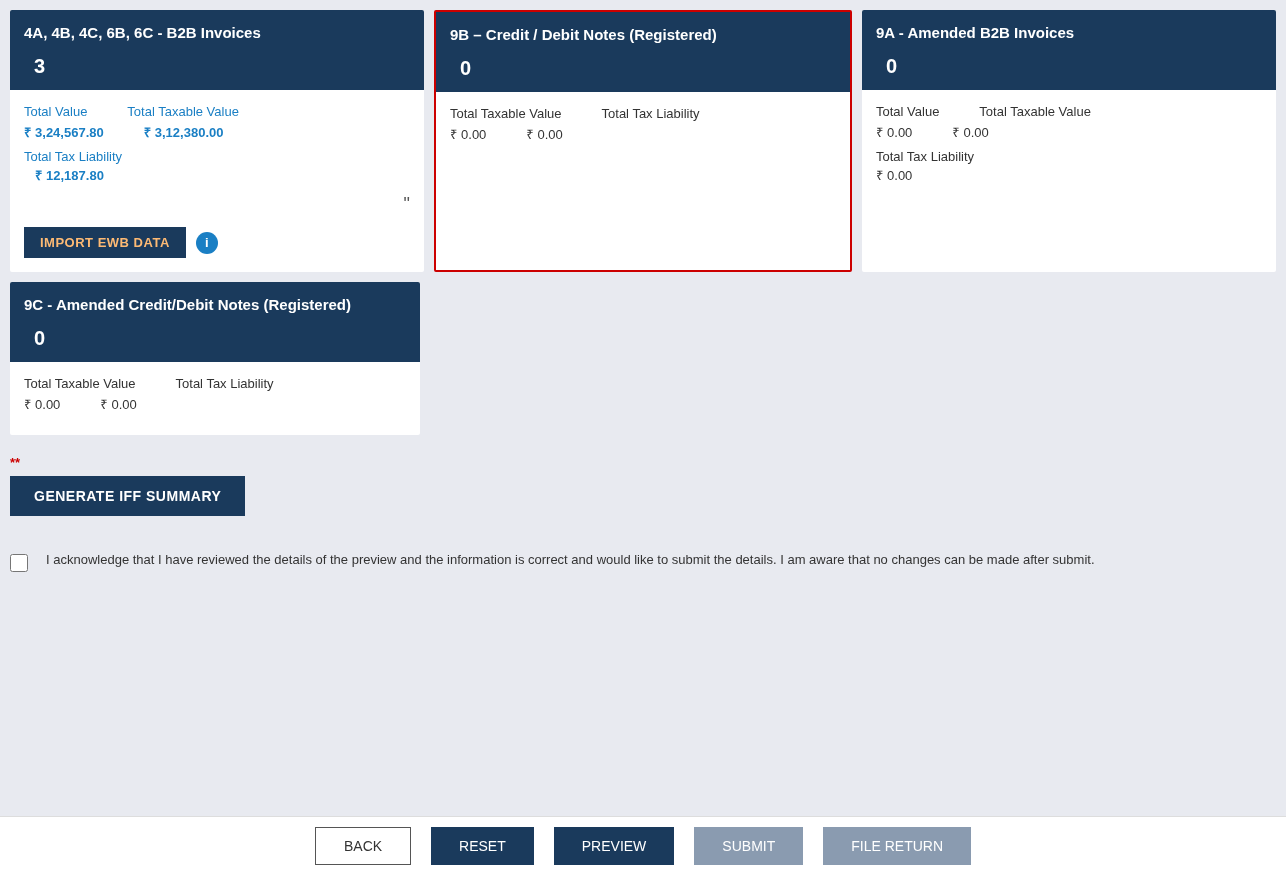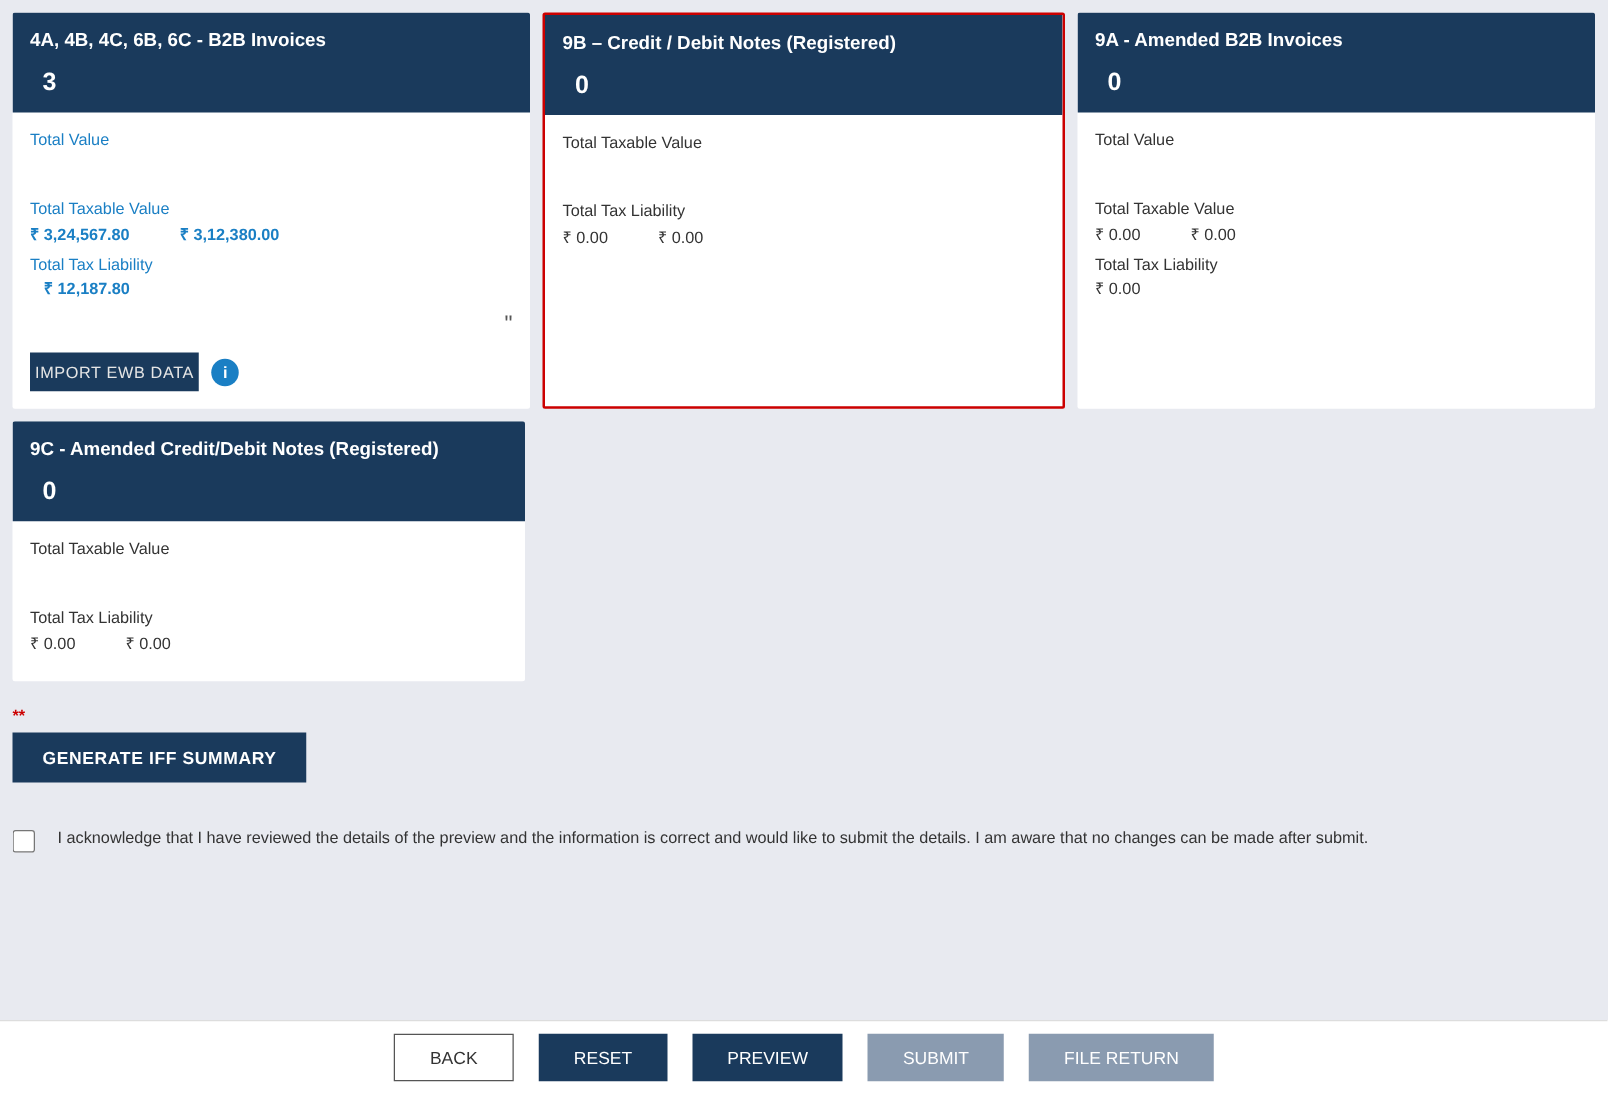--- a/index.html
+++ b/index.html
@@ -48,21 +48,20 @@
       margin-left: 10px;
       flex-shrink: 0;
     }
     .tile-body {
       padding: 14px;
     }
     .tile-body .row-labels {
       display: flex;
       gap: 40px;
       margin-bottom: 4px;
-      flex-direction: column;
     }
     .tile-body .row-values {
       display: flex;
       gap: 40px;
       margin-bottom: 8px;
     }
     .label-blue {
       color: #1a7fc4;
       font-size: 13px;
     }
@@ -98,25 +97,25 @@
       margin-bottom: 8px;
     }
     .import-row {
       display: flex;
       align-items: center;
       gap: 10px;
       padding-top: 4px;
     }
     .btn-import {
       background: #1a3a5c;
-      color: #e5e5e5;
+      color: #fdba74;
       border: none;
-      padding: 8px 4px;
-      font-size: 13px;
-      font-weight: normal;
+      padding: 8px 16px;
+      font-size: 13px;
+      font-weight: bold;
       cursor: pointer;
       letter-spacing: 0.5px;
     }
     .info-icon {
       display: inline-flex;
       align-items: center;
       justify-content: center;
       width: 22px;
       height: 22px;
       background: #1a7fc4;

